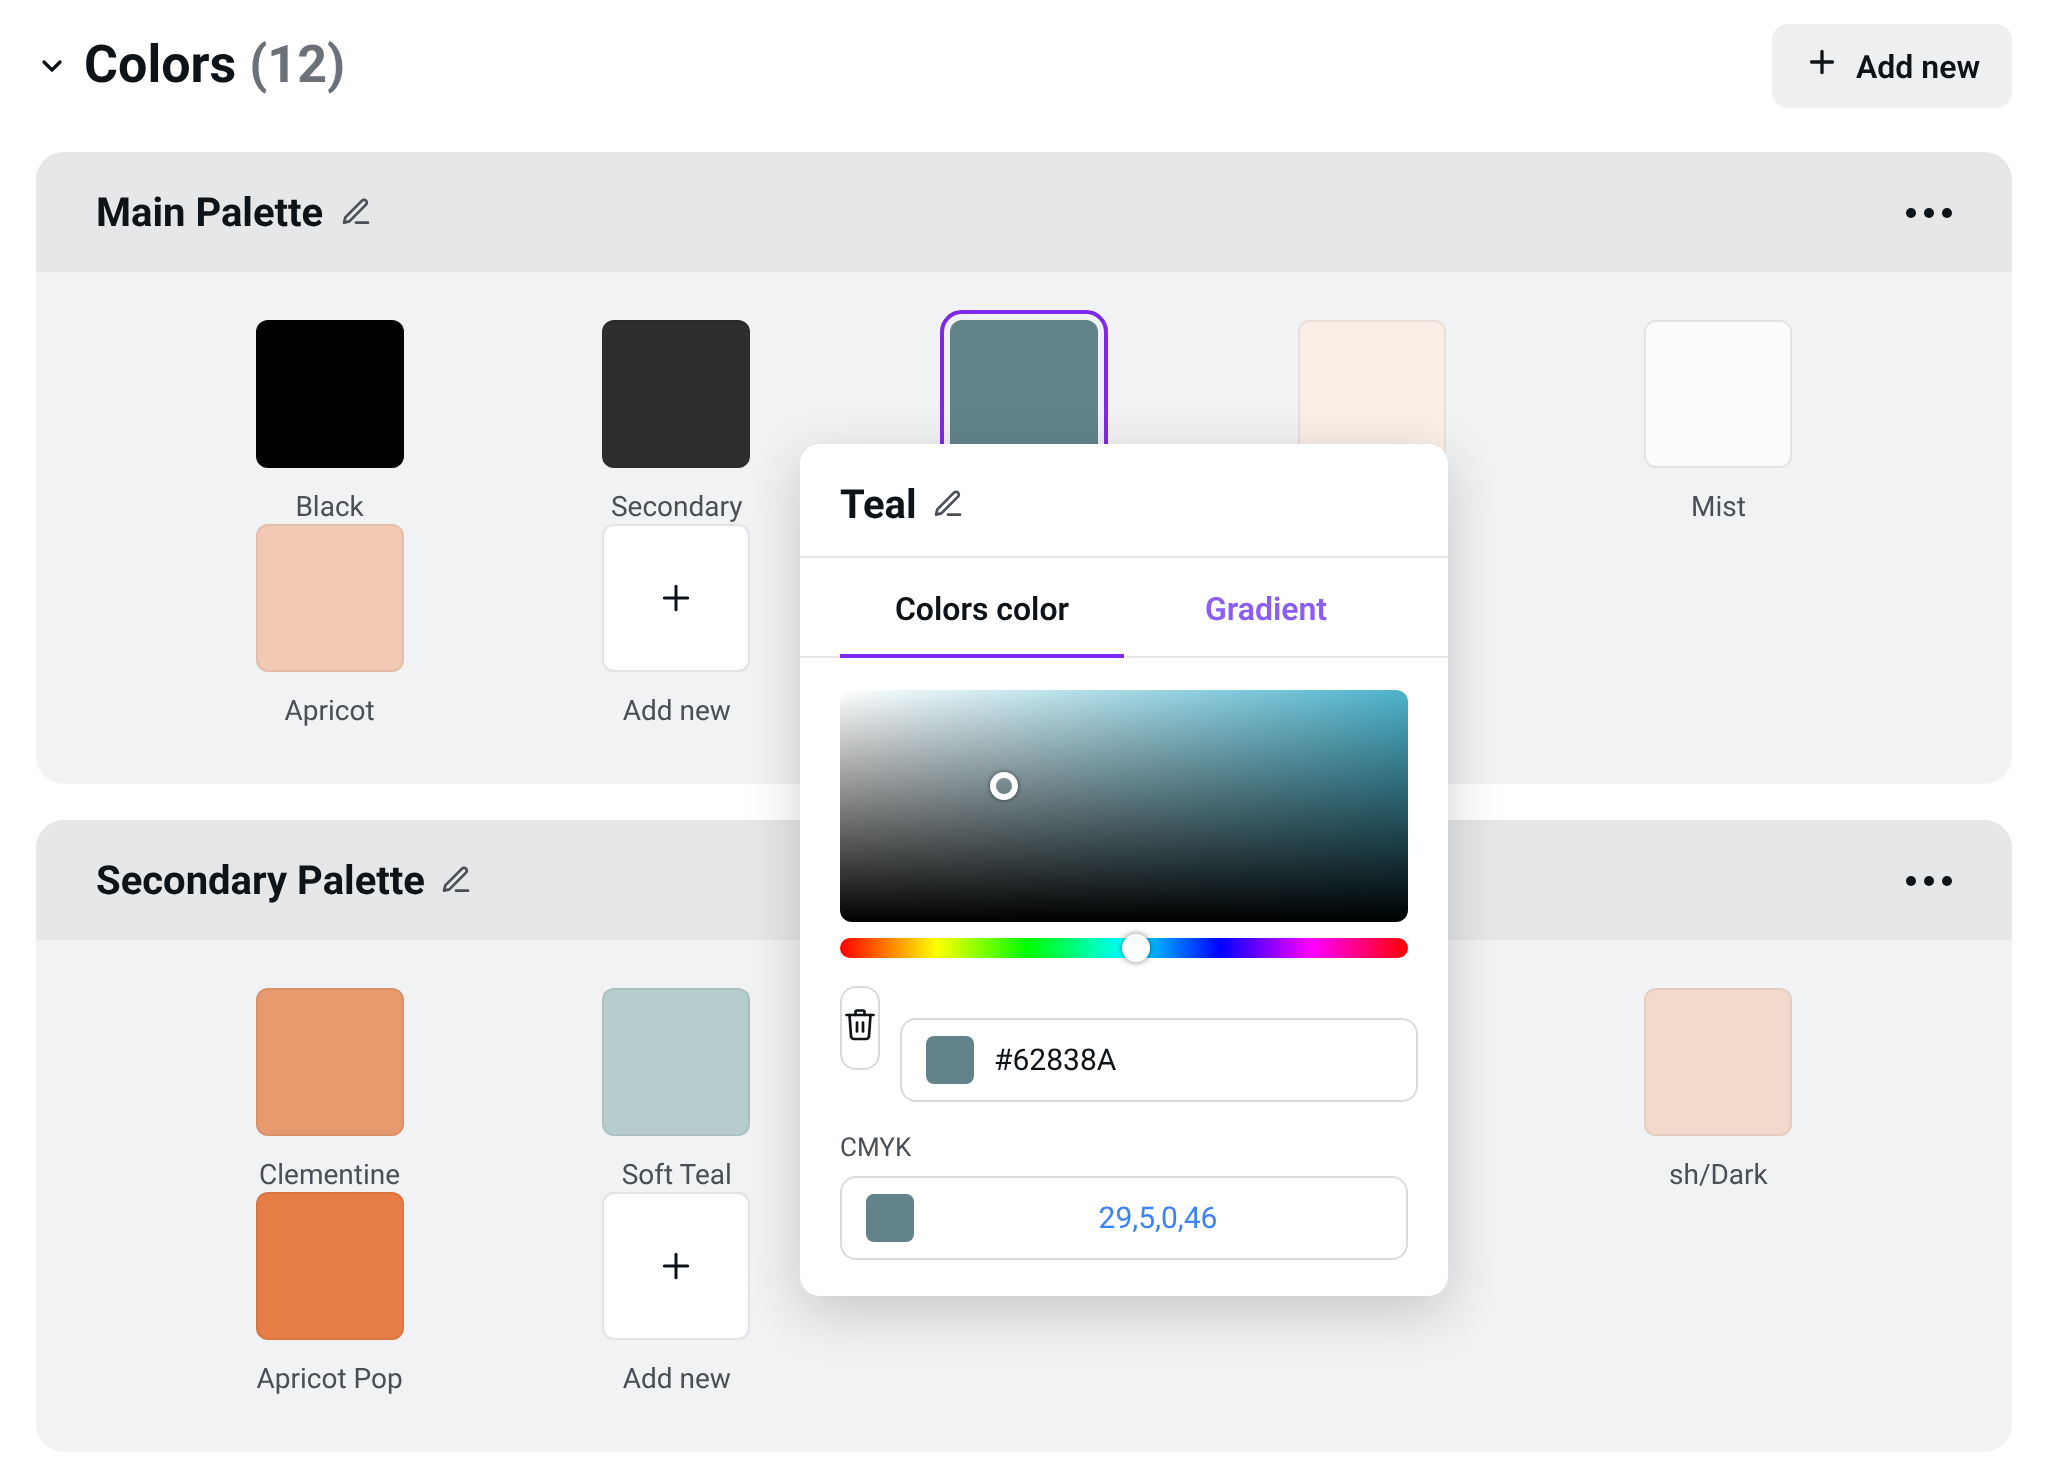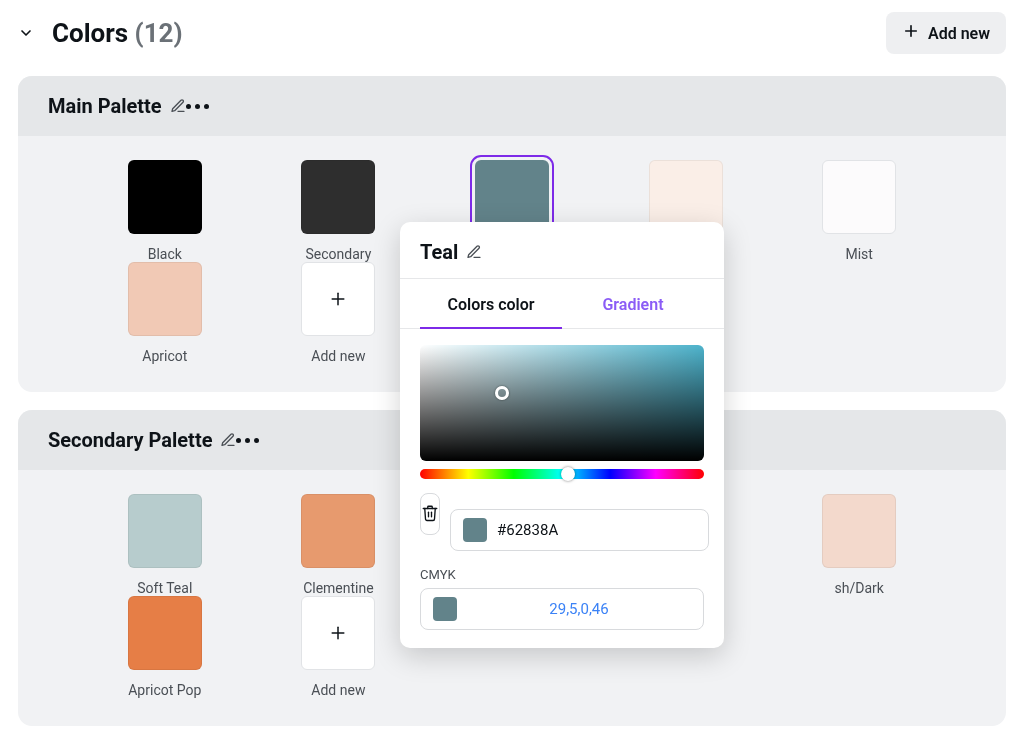--- a/index.html
+++ b/index.html
@@ -1,29 +1,29 @@
 <!DOCTYPE html>
 <html><head>
 <meta charset="utf-8">
 <style>
   * { box-sizing: border-box; margin: 0; padding: 0; font-family: -apple-system, BlinkMacSystemFont, "Segoe UI", Roboto, Helvetica, Arial, sans-serif; }
   body { background: #ffffff; width: 1024px; height: 735px; overflow: hidden; }
 
   
   .page-header { display: flex; align-items: center; justify-content: space-between; padding: 12px 18px 22px 18px; }
-  .header-left { display: flex; align-items: center; gap: 18px; }
+  .header-left { display: flex; align-items: center; gap: 8px; }
   .chevron { width: 16px; height: 16px; display:flex; align-items:center; justify-content:center; color:#0e1318; }
   .page-title { font-size: 26px; font-weight: 700; color:#0e1318; }
   .page-title .count { color:#6b7177; font-weight:700; }
   .add-new-btn { display:flex; align-items:center; gap:8px; background:#eeeff1; border:none; border-radius:8px; padding:10px 16px; font-size:16px; font-weight:600; color:#0e1318; cursor:pointer; }
   .add-new-btn svg { width:18px; height:18px; }
 
   
   .palette-section { margin: 0 18px 18px 18px; background:#f1f2f4; border-radius:14px; overflow:visible; }
-  .palette-header { display:flex; align-items:center; background:#e5e7e9; border-top-left-radius:14px; border-top-right-radius:14px; padding:18px 30px; }
+  .palette-header { display:flex; align-items:center; justify-content:space-between; background:#e5e7e9; border-top-left-radius:14px; border-top-right-radius:14px; padding:18px 30px; }
   .palette-title-wrap { display:flex; align-items:center; gap:8px; }
   .palette-title { font-size:20px; font-weight:700; color:#0e1318; }
   .pencil-icon { width:16px; height:16px; color:#4a4f55; cursor:pointer; }
   .more-icon { display:flex; gap:4px; cursor:pointer; }
   .more-icon span { width:5px; height:5px; background:#0e1318; border-radius:50%; }
 
   .swatch-grid { display:grid; grid-template-columns: repeat(5, 1fr); gap: 0 40px; padding: 24px 80px 28px 80px; }
   .swatch-cell { display:flex; flex-direction:column; align-items:center; gap:12px; position:relative; }
   .swatch { width:74px; height:74px; border-radius:6px; cursor:pointer; border:1px solid rgba(0,0,0,0.06); }
   .swatch.selected { outline:2px solid #7d2ae8; outline-offset:3px; border-color:transparent; }
@@ -161,26 +161,26 @@
       </span>
     </div>
     <div class="more-icon">
         <span></span>
         <span></span>
         <span></span>
       </div>
   </div>
   <div class="swatch-grid">
     <div class="swatch-cell">
+      <div class="swatch" style="background:#e79a6e"></div>
+      <div class="swatch-label">Clementine</div>
+    </div>
+    <div class="swatch-cell">
       <div class="swatch" style="background:#b7cccd"></div>
       <div class="swatch-label">Soft Teal</div>
-    </div>
-    <div class="swatch-cell">
-      <div class="swatch" style="background:#e79a6e"></div>
-      <div class="swatch-label">Clementine</div>
     </div>
     <div class="swatch-cell" style="visibility:hidden">
         <div class="swatch"></div>
         <div class="swatch-label"></div>
       </div>
     <div class="swatch-cell" style="visibility:hidden">
         <div class="swatch"></div>
         <div class="swatch-label"></div>
       </div>
     <div class="swatch-cell">

